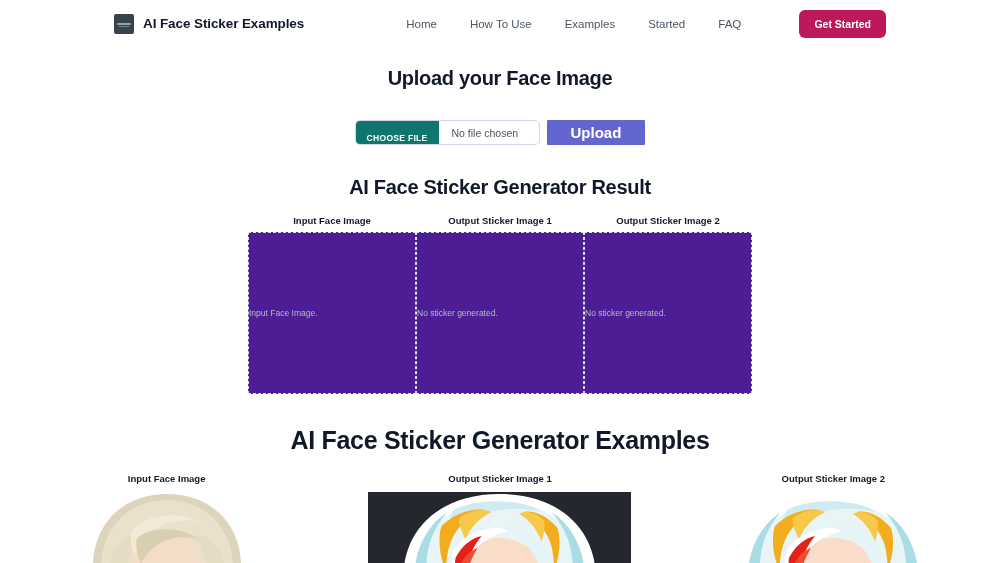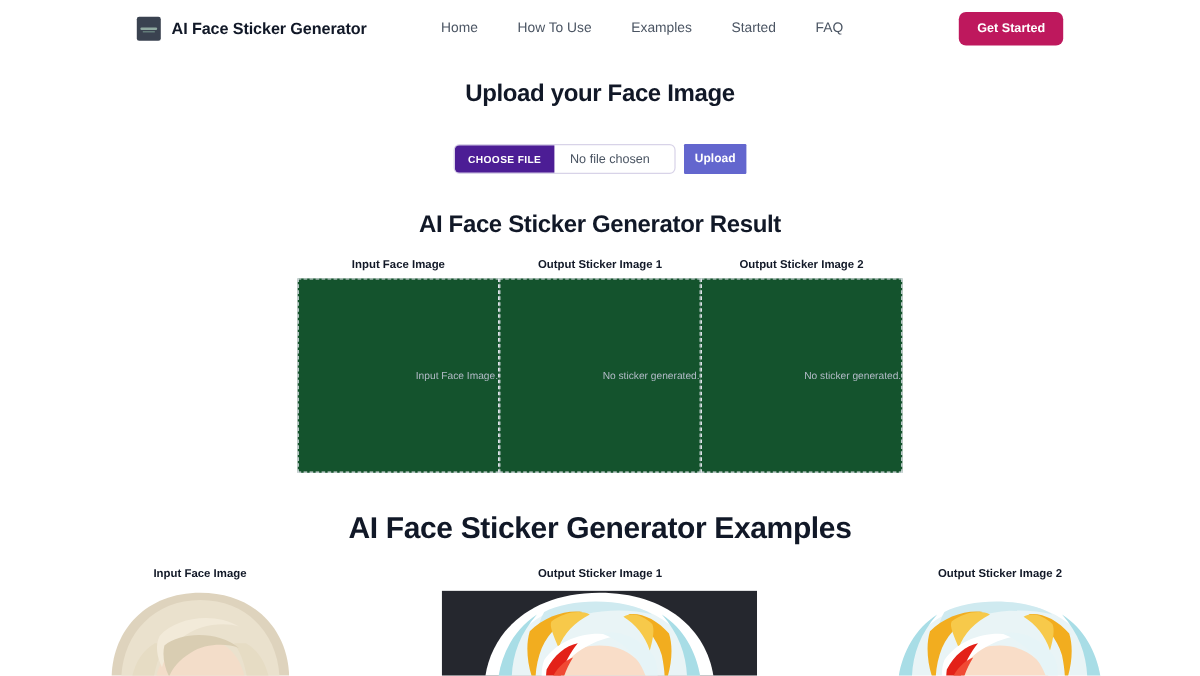--- a/index.html
+++ b/index.html
@@ -55,21 +55,21 @@
     font-size: 13.5px;
     font-weight: bold;
     letter-spacing: -0.1px;
     color: #111827;
     white-space: nowrap;
   }
   .nav {
     display: flex;
     align-items: center;
     gap: 33px;
-    margin-left: 62px;
+    margin-left: 102px;
   }
   .nav a {
     font-size: 11.5px;
     color: #4b5563;
     text-decoration: none;
     white-space: nowrap;
   }
   .header-spacer { flex: 1 1 auto; }
   .cta-button {
     background: #be185d;
@@ -104,49 +104,49 @@
   .file-control {
     display: flex;
     align-items: stretch;
     border: 1px solid #d8d3e8;
     border-radius: 5px;
     overflow: hidden;
     background: #ffffff;
     height: 25px;
   }
   .choose-file {
-    background: #4c1d95;
+    background: #0f766e;
     color: #ffffff;
     font-size: 8.5px;
     font-weight: bold;
     letter-spacing: 0.3px;
     display: flex;
     align-items: center;
-    padding: 6px 11px;
+    padding: 17px 11px;
     border: none;
     cursor: pointer;
     white-space: nowrap;
   }
   .file-name {
     display: flex;
     align-items: center;
     padding: 0 13px;
     font-size: 10.5px;
     color: #4b5563;
     min-width: 100px;
     white-space: nowrap;
   }
   .upload-button {
     background: #6366ce;
     color: #ffffff;
-    font-size: 10px;
+    font-size: 15px;
     font-weight: bold;
     border: none;
     border-radius: 1px;
-    padding: 0 9px;
+    padding: 0 24px;
     cursor: pointer;
     white-space: nowrap;
   }
 
   
   .result-section { margin-top: 31px; }
   .result-heading {
     text-align: center;
     font-size: 20px;
     font-weight: bold;
@@ -162,25 +162,25 @@
   .result-col { display: flex; flex-direction: column; }
   .result-label {
     text-align: center;
     font-size: 9.5px;
     font-weight: bold;
     color: #111827;
     margin-bottom: 6px;
   }
   .result-box {
     height: 162px;
-    background: #14532d;
+    background: #4c1d95;
     border: 1px dashed #dfe3ea;
     display: flex;
     align-items: center;
-    justify-content: flex-end;
+    justify-content: flex-start;
   }
   .result-placeholder {
     font-size: 8.5px;
     color: #b4bcc8;
     text-align: center;
   }
 
   
   .examples-section { margin-top: 32px; }
   .examples-heading {
@@ -213,21 +213,21 @@
 
   
   .face-svg { display: block; width: 100%; height: 100%; }
 </style>
 </head>
 <body>
 
 <div class="header">
   <div class="brand">
     <div class="brand-logo"></div>
-    <div class="brand-name">AI Face Sticker Generator</div>
+    <div class="brand-name">AI Face Sticker Examples</div>
   </div>
 
   <nav class="nav">
     <a href="#">Home</a>
     <a href="#">How To Use</a>
     <a href="#">Examples</a>
     <a href="#">Started</a>
     <a href="#">FAQ</a>
   </nav>
 

